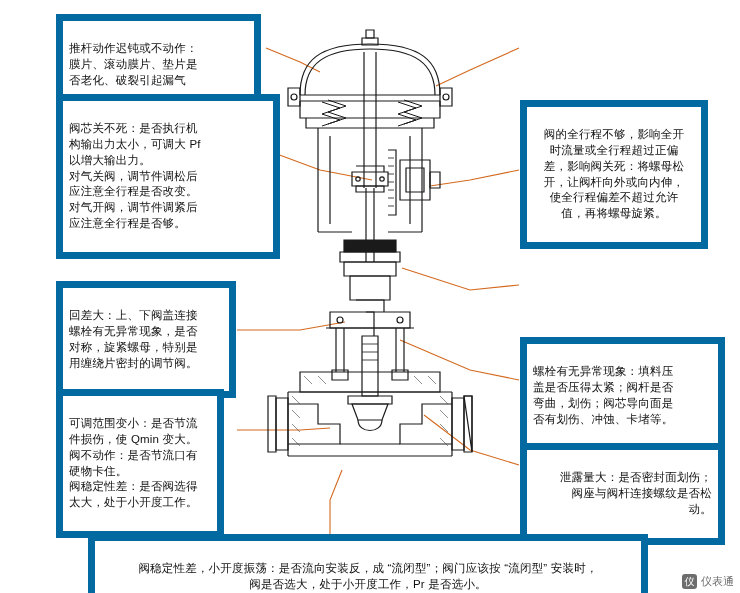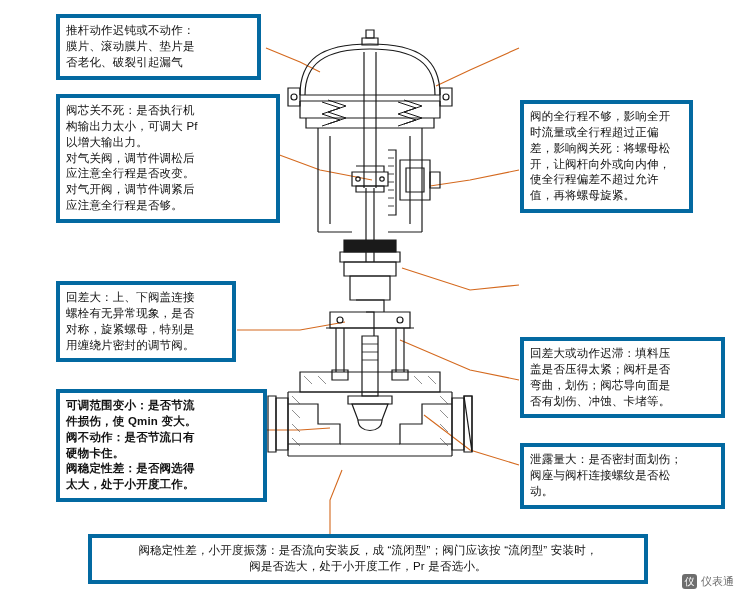--- a/index.html
+++ b/index.html
@@ -8,26 +8,26 @@
     background:#ffffff;
     font-family:"Liberation Sans","DejaVu Sans",sans-serif;
     position:relative;
     overflow:hidden;
   }
   #stage{position:absolute;left:0;top:0;width:740px;height:593px;}
   svg.layer{position:absolute;left:0;top:0;width:740px;height:593px;}
   .callout{
     position:absolute;
     box-sizing:border-box;
-    border:4px solid #0369a1;
+    border:7px solid #0369a1;
     background:#ffffff;
     color:#111;
     font-size:11.5px;
     line-height:1.38;
-    padding:5px 6px;
+    padding:20px 6px;
     white-space:pre-line;
     letter-spacing:0.2px;
   }
   .wm{
     position:absolute;
     right:6px;bottom:4px;
     display:flex;align-items:center;gap:4px;
     color:#6d6d6d;font-size:11px;
   }
   .wm .logo{
@@ -188,42 +188,42 @@
 对气关阀，调节件调松后
 应注意全行程是否改变。
 对气开阀，调节件调紧后
 应注意全行程是否够。</div>
 
   <div class="callout" style="left:56px;top:281px;width:180px;">回差大：上、下阀盖连接
 螺栓有无异常现象，是否
 对称，旋紧螺母，特别是
 用缠绕片密封的调节阀。</div>
 
-  <div class="callout" style="left:56px;top:389px;width:211px;font-weight:bold;">可调范围变小：是否节流
+  <div class="callout" style="left:56px;top:389px;width:168px;">可调范围变小：是否节流
 件损伤，使 Qmin 变大。
 阀不动作：是否节流口有
 硬物卡住。
 阀稳定性差：是否阀选得
 太大，处于小开度工作。</div>
 
 
-  <div class="callout" style="left:520px;top:100px;width:173px;">阀的全行程不够，影响全开
+  <div class="callout" style="left:520px;top:100px;width:188px;text-align:center;">阀的全行程不够，影响全开
 时流量或全行程超过正偏
 差，影响阀关死：将螺母松
 开，让阀杆向外或向内伸，
 使全行程偏差不超过允许
 值，再将螺母旋紧。</div>
 
 
-  <div class="callout" style="left:520px;top:337px;width:205px;">回差大或动作迟滞：填料压
+  <div class="callout" style="left:520px;top:337px;width:205px;">螺栓有无异常现象：填料压
 盖是否压得太紧；阀杆是否
 弯曲，划伤；阀芯导向面是
 否有划伤、冲蚀、卡堵等。</div>
 
-  <div class="callout" style="left:520px;top:443px;width:205px;">泄露量大：是否密封面划伤；
+  <div class="callout" style="left:520px;top:443px;width:205px;text-align:right;">泄露量大：是否密封面划伤；
 阀座与阀杆连接螺纹是否松
 动。</div>
 
   <div class="callout" style="left:88px;top:534px;width:560px;text-align:center;">阀稳定性差，小开度振荡：是否流向安装反，成 “流闭型”；阀门应该按 “流闭型” 安装时，
 阀是否选大，处于小开度工作，Pr 是否选小。</div>
 
   <div class="wm">
     <span class="logo">仪</span>
     <span>仪表通</span>
   </div>

